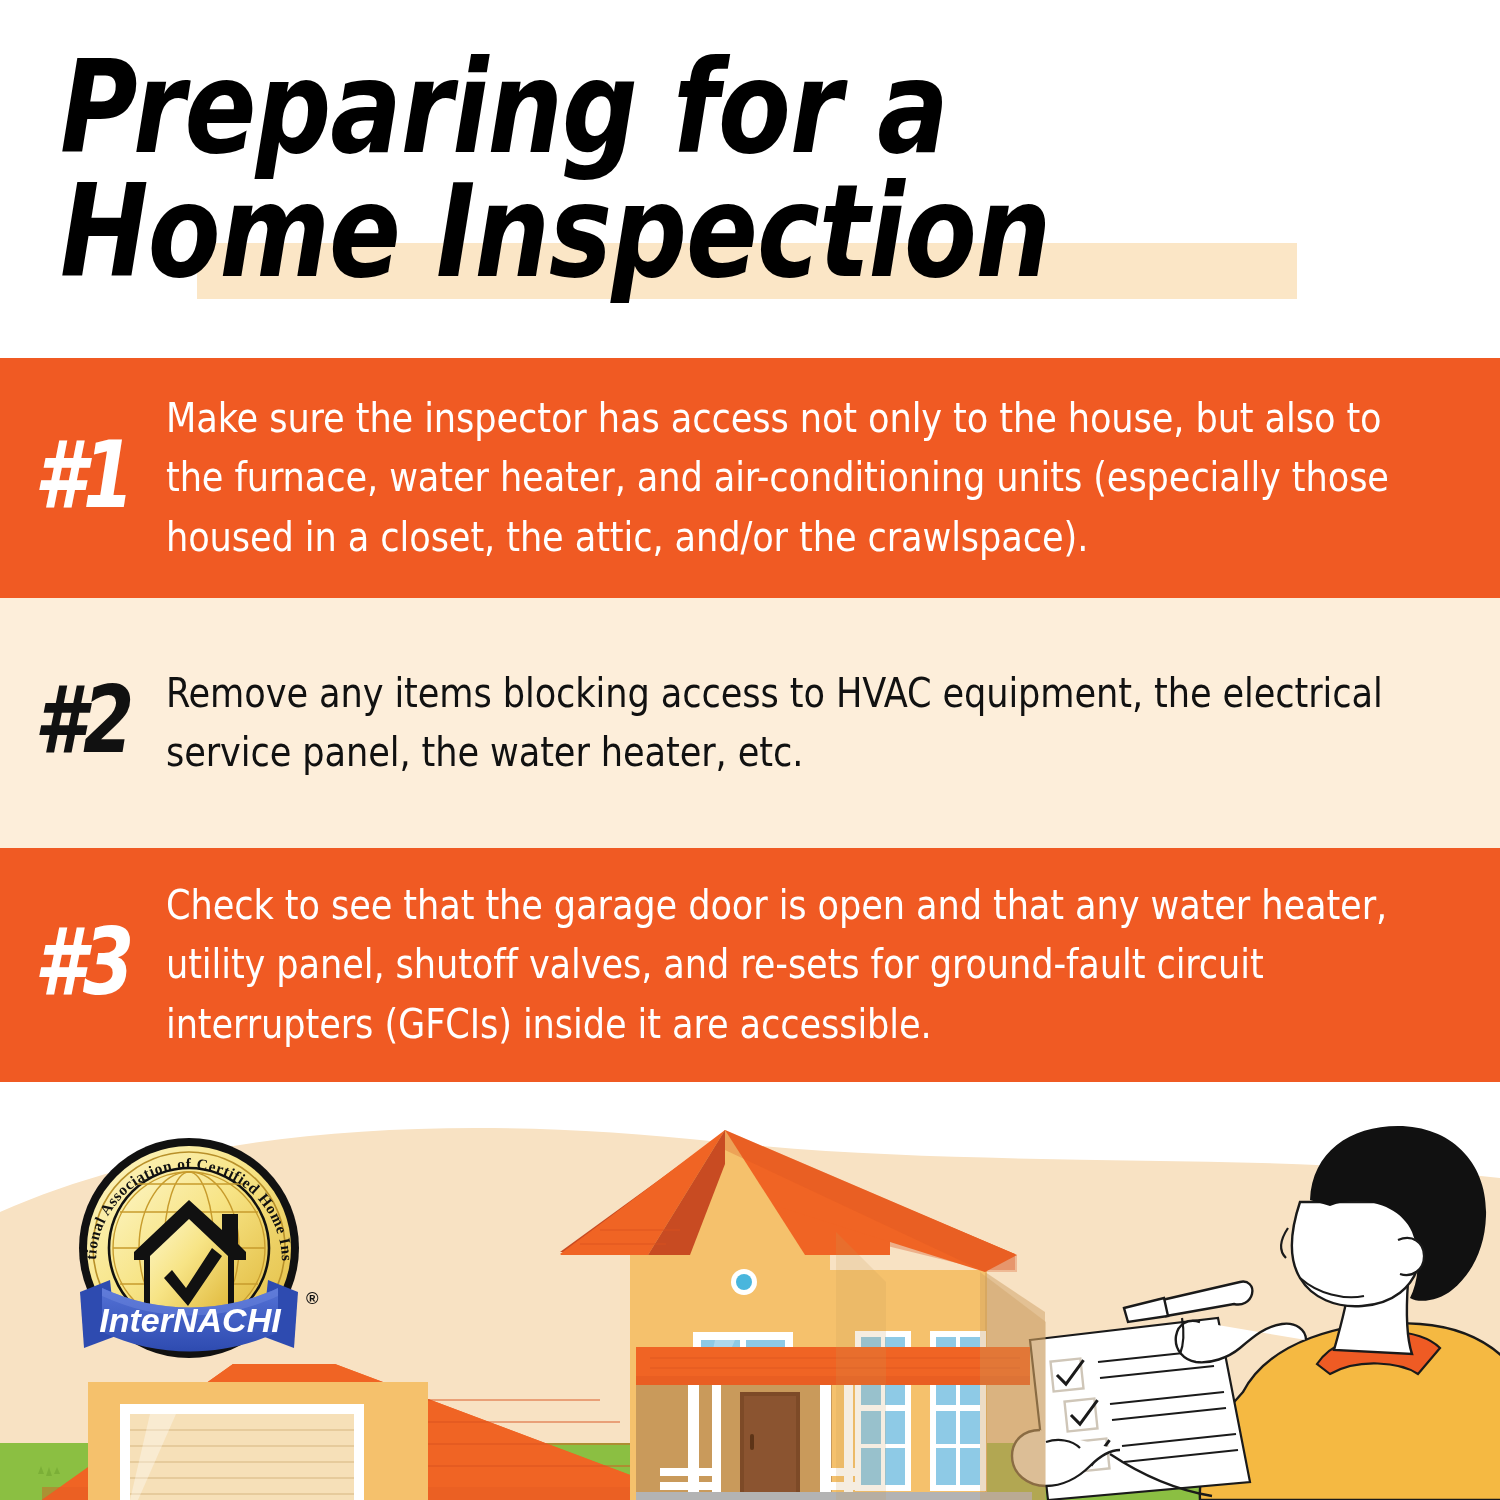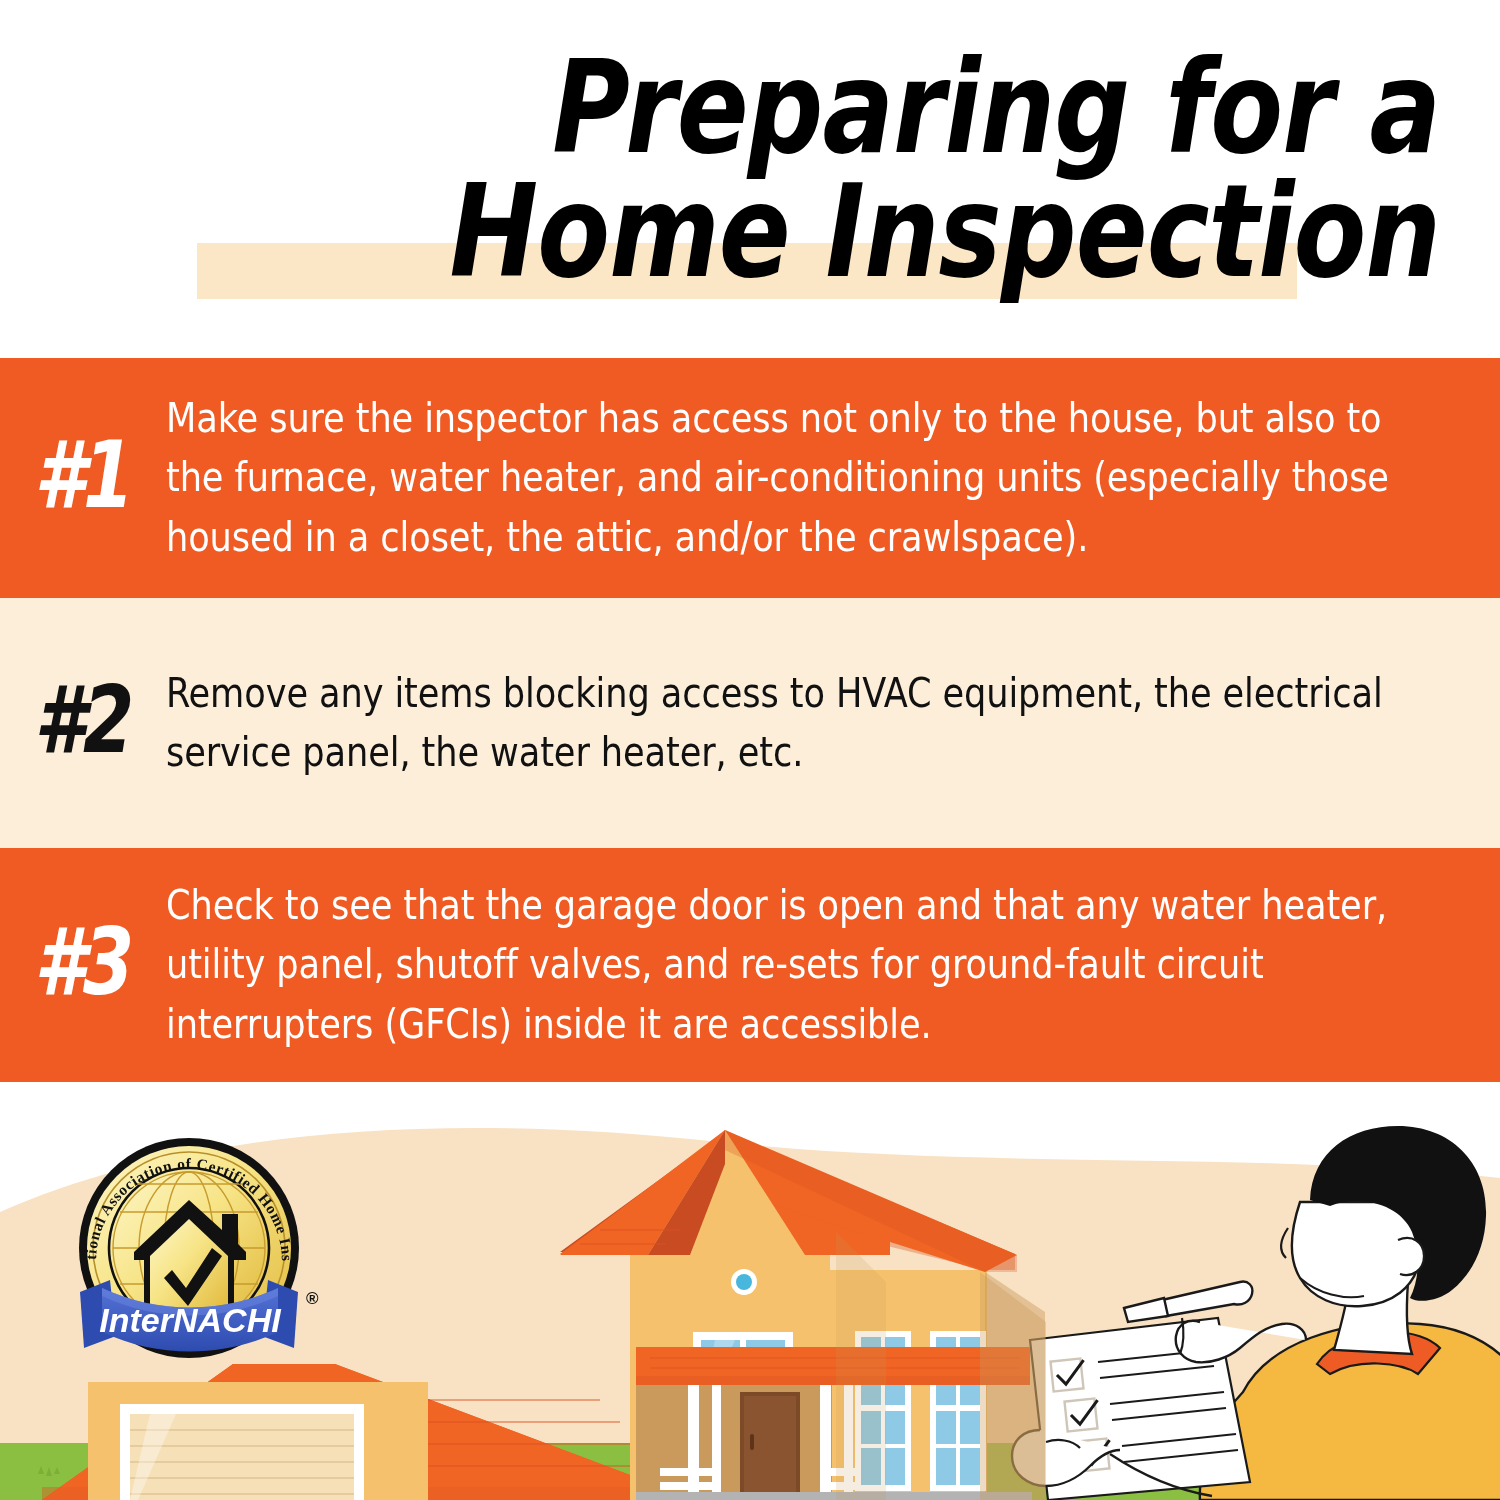--- a/index.html
+++ b/index.html
@@ -15,21 +15,21 @@
   #header{
     position:absolute;left:0;top:0;width:1500px;height:358px;
     background:#ffffff;
   }
   #title-highlight{
     position:absolute;left:197px;top:243px;width:1100px;height:56px;
     background:#fbe6c6;
   }
   #title-block{
     position:absolute;left:0;top:46px;width:1500px;
-    text-align:right;
+    text-align:left;
     line-height:0.97;
   }
   .title-line{
     display:block;
     font-family:"DejaVu Sans Condensed","Liberation Sans Narrow","Liberation Sans",sans-serif;
     font-weight:bold;
     font-style:italic;
     font-size:128px;
     letter-spacing:-1px;
     color:#000000;

